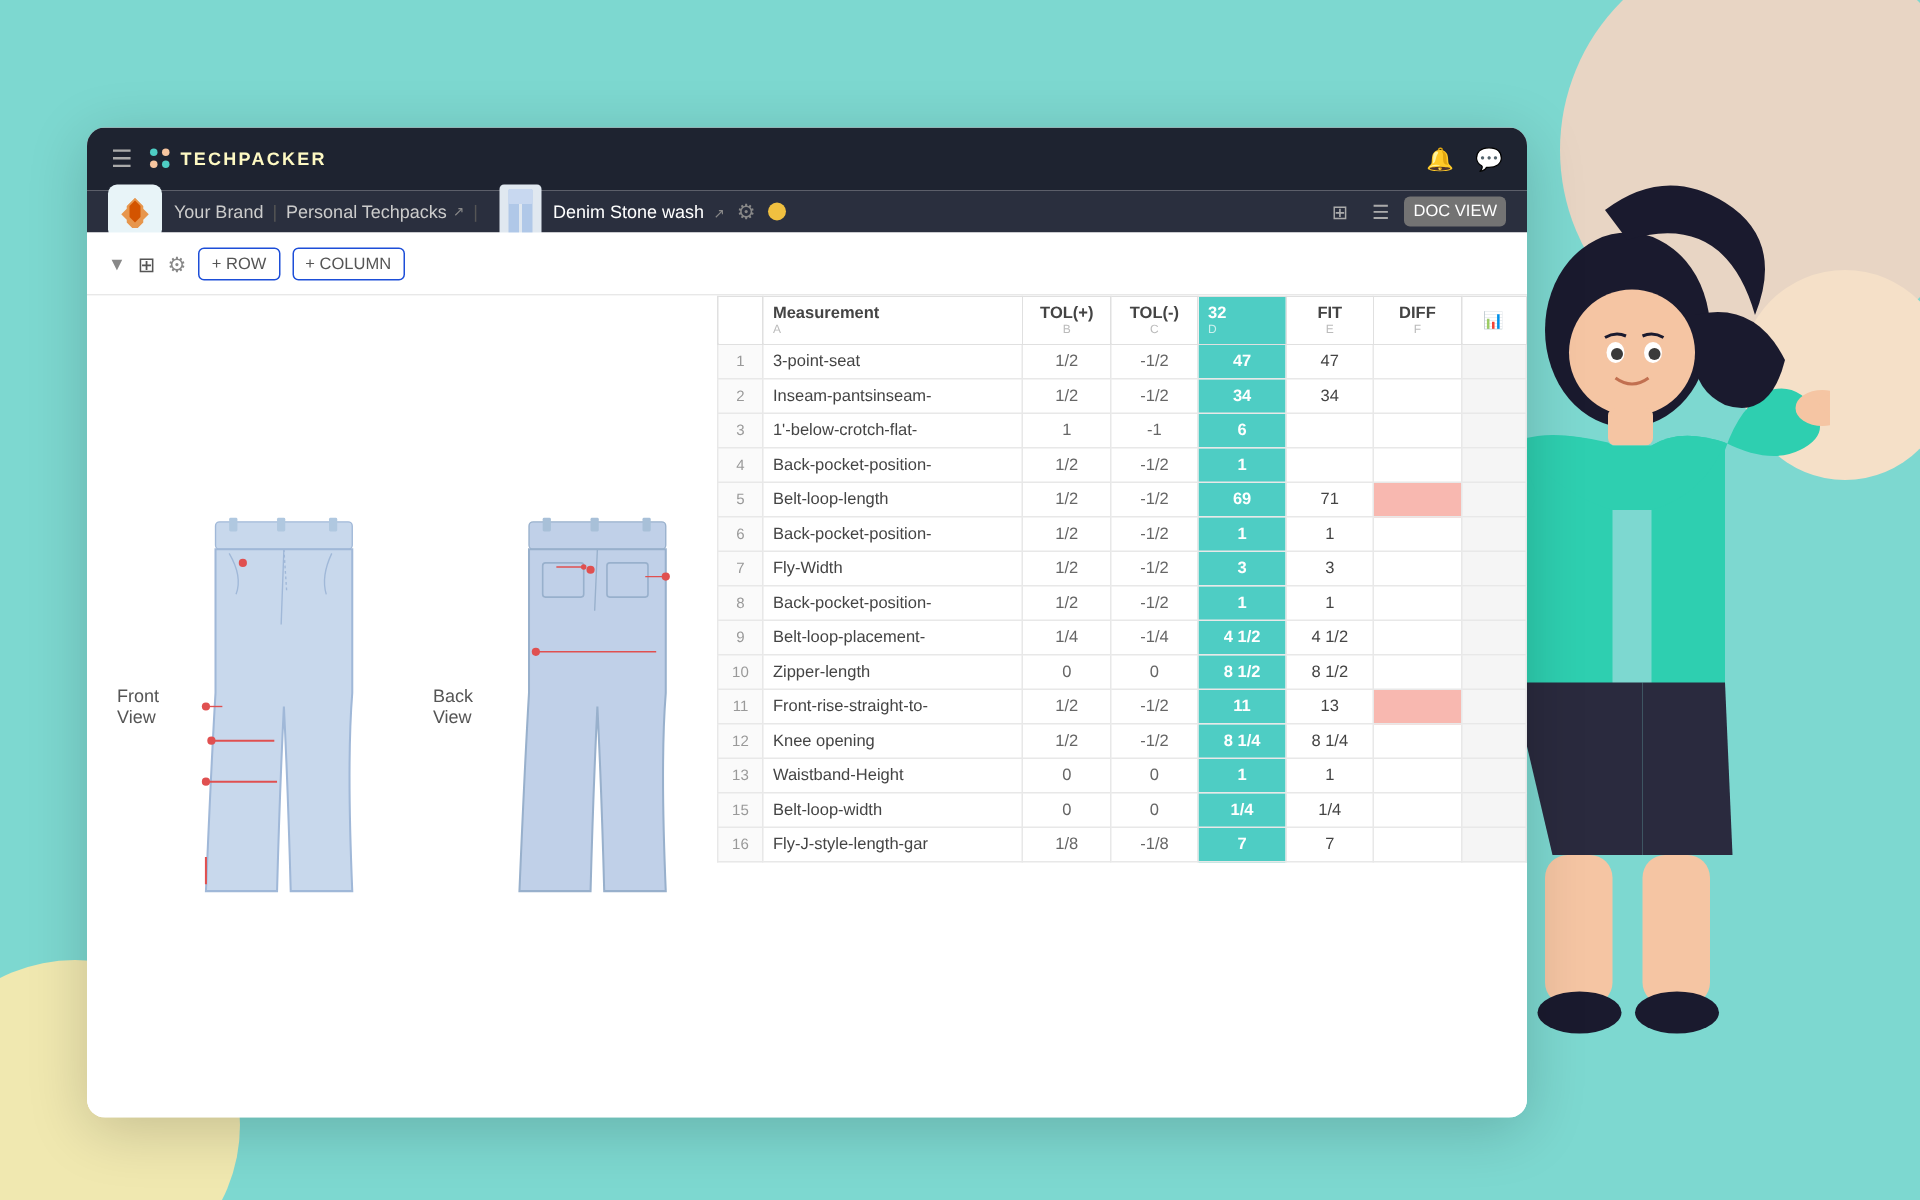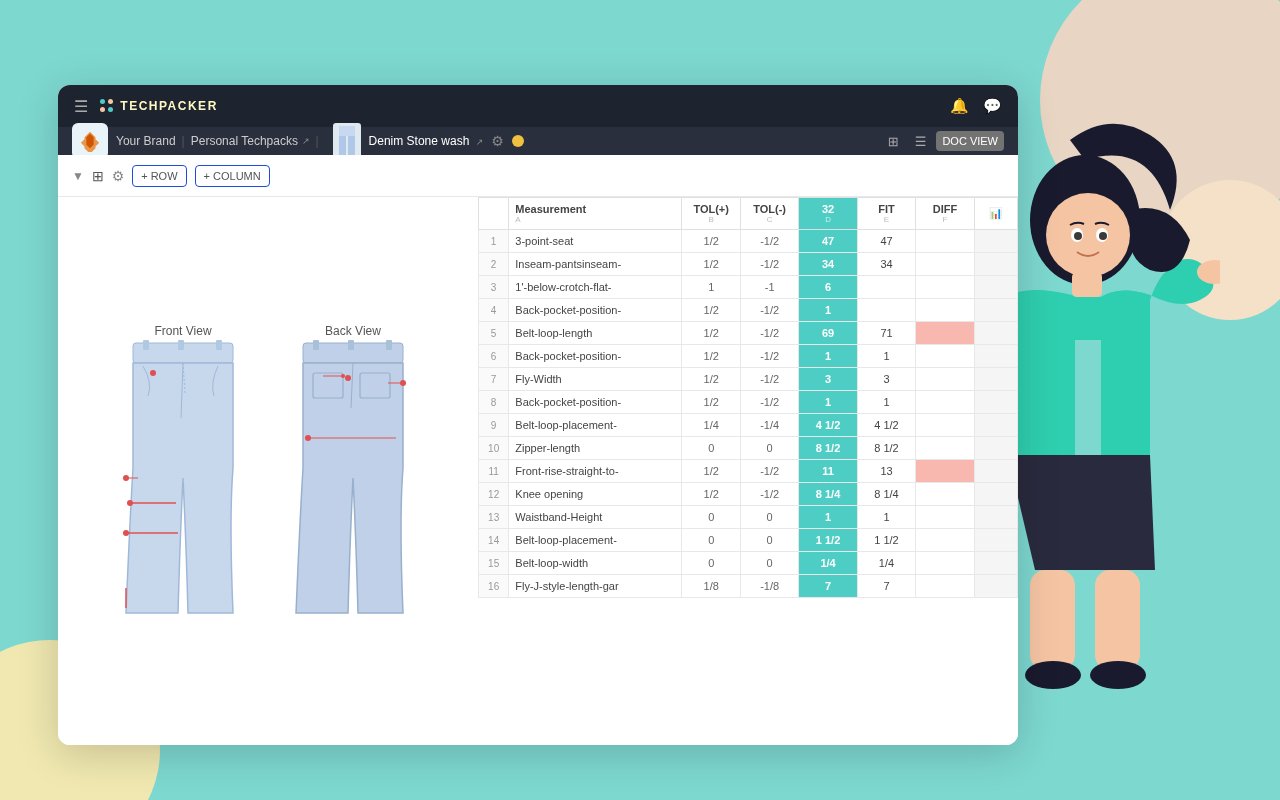--- a/index.html
+++ b/index.html
@@ -273,21 +273,20 @@
       padding: 20px;
       background: #fff;
     }
     .garment-illustration {
       display: flex;
       gap: 40px;
       align-items: flex-start;
     }
     .garment-view {
       display: flex;
-      flex-direction: column;
       align-items: center;
       gap: 0;
     }
     .garment-label {
       font-size: 12px;
       color: #555;
       font-weight: 500;
     }
     .jeans-svg {
       width: 130px;
@@ -328,21 +327,21 @@
     }
     .measure-table thead th.col-measure {
       width: 160px;
     }
     .measure-table thead th.col-tol {
       width: 54px;
       text-align: center;
     }
     .measure-table thead th.col-size {
       width: 54px;
-      text-align: center;
+      text-align: left;
       background: #4ecdc4;
       color: #fff;
     }
     .measure-table thead th.col-fit {
       width: 54px;
       text-align: center;
     }
     .measure-table thead th.col-diff {
       width: 54px;
       text-align: center;
@@ -702,30 +701,20 @@
               <td class="col-num">13</td>
               <td>Waistband-Height</td>
               <td class="col-tol">0</td>
               <td class="col-tol">0</td>
               <td class="col-size">1</td>
               <td class="col-fit">1</td>
               <td class="col-diff"></td>
               <td class="col-chart"></td>
             </tr>
             <tr>
-              <td class="col-num">14</td>
-              <td>Belt-loop-placement-</td>
-              <td class="col-tol">0</td>
-              <td class="col-tol">0</td>
-              <td class="col-size">1 1/2</td>
-              <td class="col-fit">1 1/2</td>
-              <td class="col-diff"></td>
-              <td class="col-chart"></td>
-            </tr>
-            <tr>
               <td class="col-num">15</td>
               <td>Belt-loop-width</td>
               <td class="col-tol">0</td>
               <td class="col-tol">0</td>
               <td class="col-size">1/4</td>
               <td class="col-fit">1/4</td>
               <td class="col-diff"></td>
               <td class="col-chart"></td>
             </tr>
             <tr>

